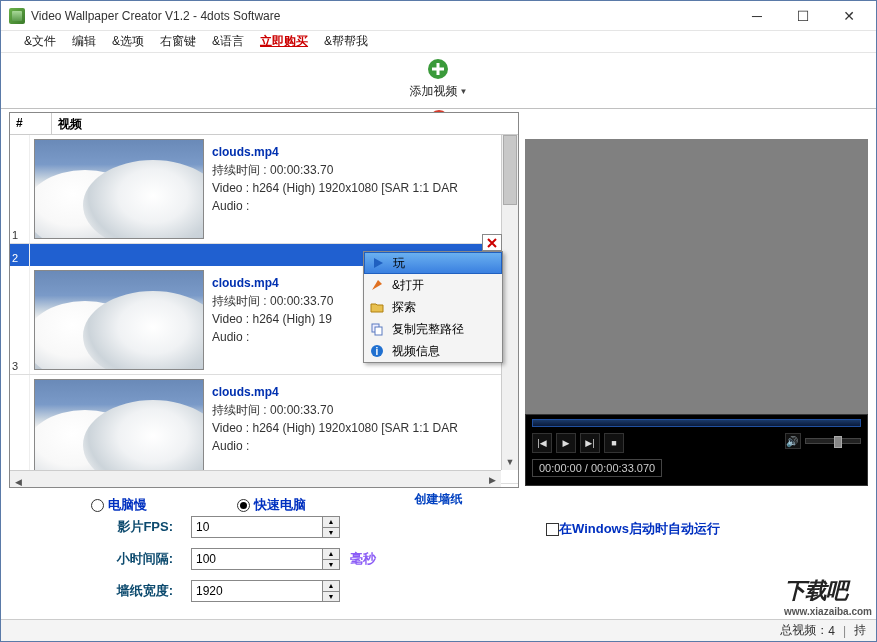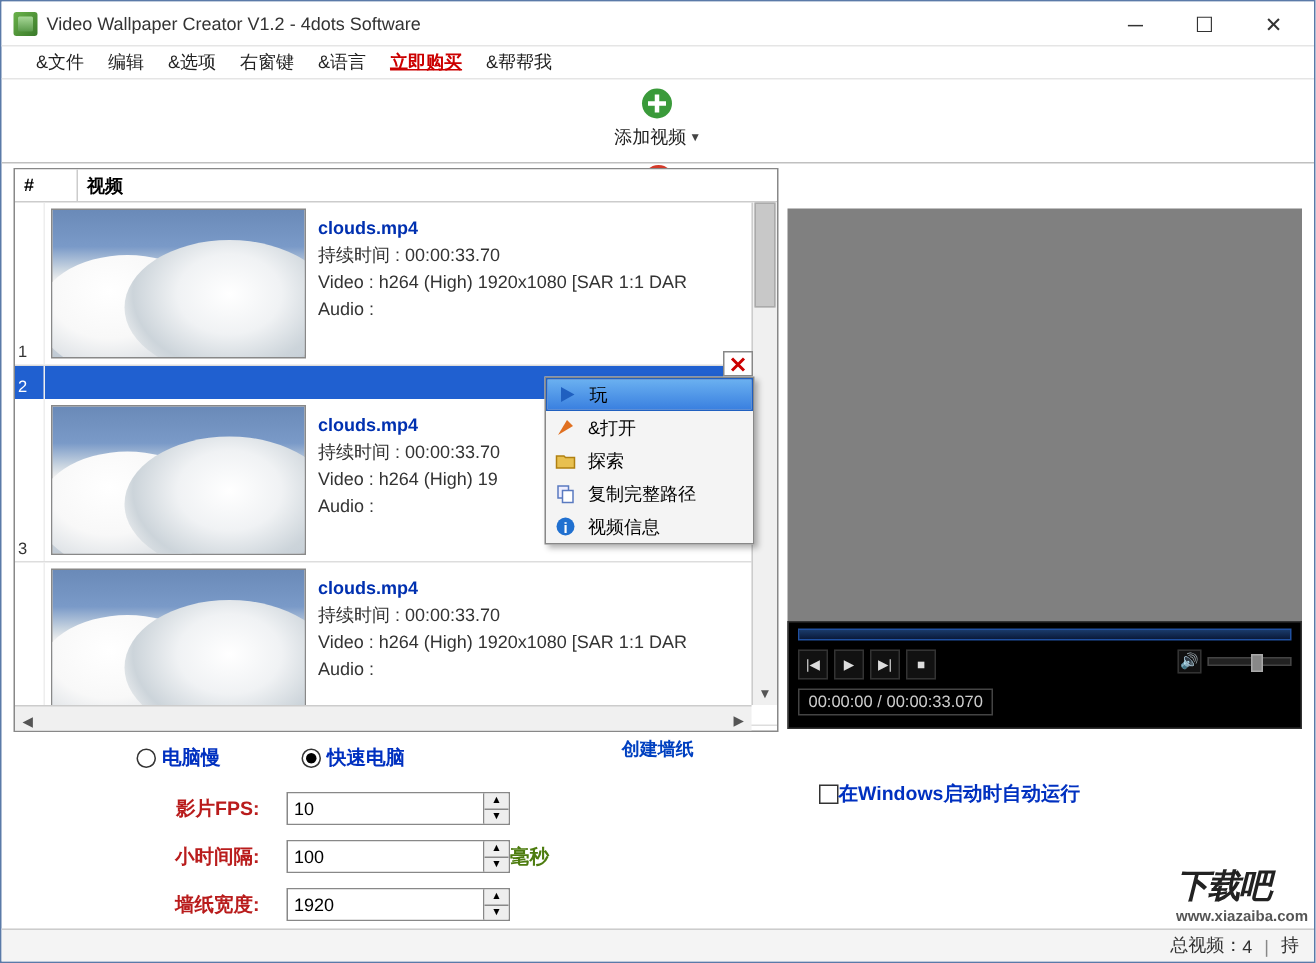--- a/index.html
+++ b/index.html
@@ -71,32 +71,32 @@
 .plbar{position:absolute;top:4px;left:6px;right:6px;height:8px;background:linear-gradient(#1a3a6a,#0a1a3a);border:1px solid #2050a0;}
 .plctrl{position:absolute;top:18px;left:6px;display:flex;gap:4px;}
 .plb{width:20px;height:20px;border:1px solid #333;background:#111;display:flex;align-items:center;justify-content:center;color:#ddd;font-size:9px;}
 .plvol{position:absolute;top:18px;right:6px;display:flex;align-items:center;gap:4px;}
 .plslider{width:56px;height:6px;background:#222;border:1px solid #444;position:relative;}
 .plslider .kb{position:absolute;left:28px;top:-3px;width:8px;height:12px;background:#888;border:1px solid #aaa;}
 .pltime{position:absolute;top:44px;left:6px;border:1px solid #444;padding:2px 6px;background:#000;font-size:11px;}
 
 
 .settings{padding:8px 20px 4px 90px;font-size:13px;}
-.radiorow{display:flex;gap:54px;margin-bottom:14px;align-items:center;}
+.radiorow{display:flex;gap:90px;margin-bottom:2px;align-items:center;}
 .radio{display:flex;align-items:center;gap:4px;color:#0030c0;font-weight:bold;}
 .radio .rdot{width:13px;height:13px;border:1px solid #333;border-radius:50%;display:flex;align-items:center;justify-content:center;}
 .radio.on .rdot:after{content:"";width:7px;height:7px;background:#000;border-radius:50%;}
 .frow{display:flex;align-items:center;margin-bottom:10px;}
-.frow .flbl{width:100px;color:#b91c1c;font-weight:bold;text-align:right;padding-right:18px;}
+.frow .flbl{width:100px;color:#0c4a6e;font-weight:bold;text-align:right;padding-right:18px;}
 .frow .spin{display:flex;border:1px solid #888;height:22px;}
 .frow .spin input{border:none;width:130px;padding:0 4px;font-size:12px;outline:none;}
 .frow .spin .sbtn{width:17px;display:flex;flex-direction:column;border-left:1px solid #888;}
 .frow .spin .sbtn div{flex:1;display:flex;align-items:center;justify-content:center;font-size:7px;background:#eee;}
 .frow .spin .sbtn div:first-child{border-bottom:1px solid #888;}
-.frow .unit{color:#4d7c0f;font-weight:bold;}
+.frow .unit{margin-left:10px;color:#8b5cf6;font-weight:bold;}
 .chkauto{position:absolute;left:545px;top:519px;display:flex;align-items:center;gap:0;color:#0030c0;font-weight:bold;font-size:13px;}
 .chkauto .box{width:13px;height:13px;border:1px solid #333;}
 
 
 .statusbar{position:absolute;bottom:0;left:0;right:0;height:22px;border-top:1px solid #ccc;background:#f4f4f4;display:flex;align-items:center;justify-content:flex-end;padding:0 10px;font-size:12px;color:#333;}
 .statusbar .sep{margin:0 8px;color:#888;}
 .watermark{position:absolute;right:4px;bottom:24px;font-size:22px;font-weight:bold;color:#222;font-style:italic;letter-spacing:-1px;text-shadow:1px 1px 0 #fff;}
 .watermark .sub{font-size:10px;display:block;text-align:right;color:#555;letter-spacing:0;font-style:normal;}
 </style>
 </head>

